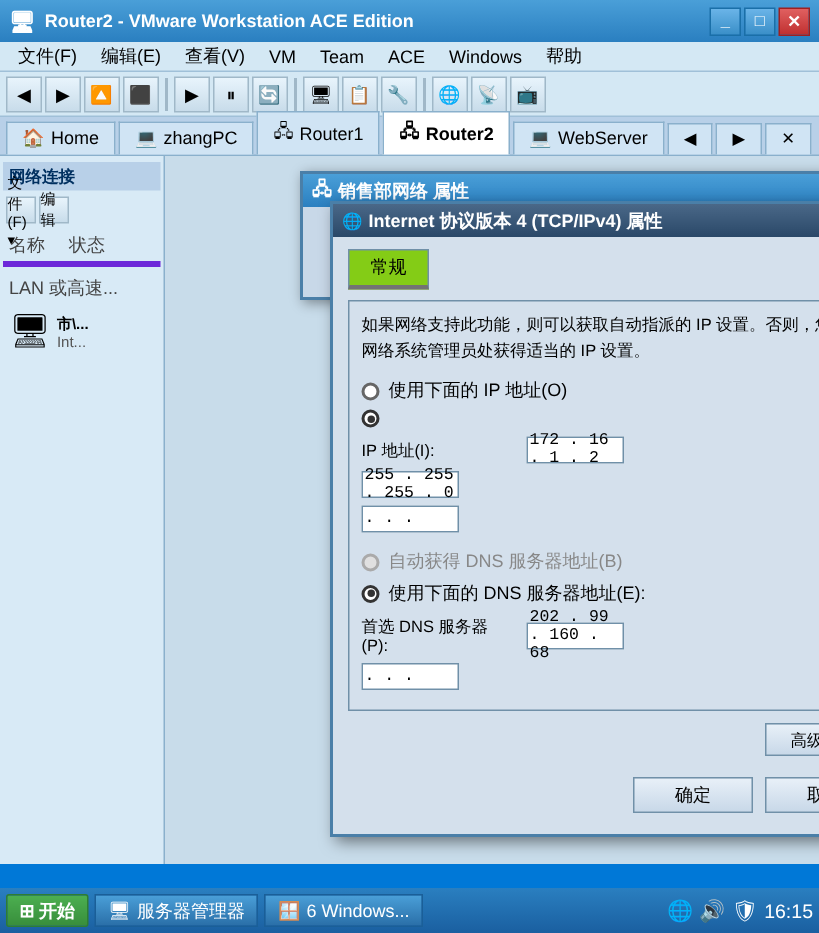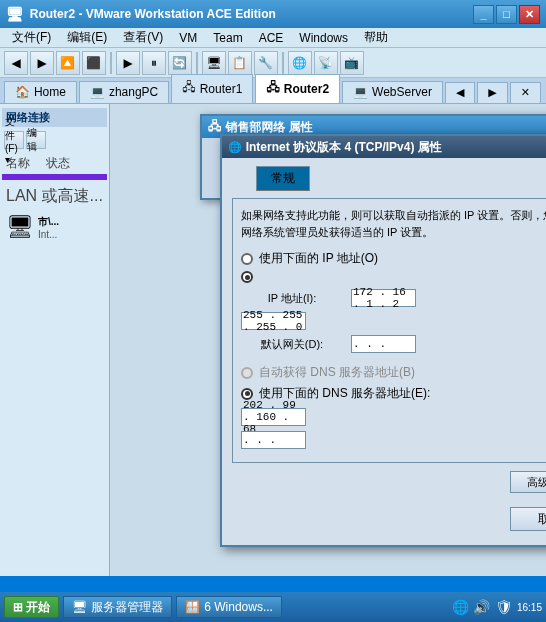--- a/index.html
+++ b/index.html
@@ -171,21 +171,21 @@
       font-size: 11px;
       cursor: pointer;
       height: 22px;
       display: flex; align-items: center;
     }
     .taskbar-tray {
       margin-left: auto;
       display: flex; align-items: center; gap: 4px;
     }
     .tray-icon { color: white; font-size: 14px; }
-    .tray-time { color: white; font-size: 10px; }
+    .tray-time { color: white; font-size: 13px; }
 
     
     .dialog-sales {
       position: absolute;
       top: 10px; left: 90px;
       width: 380px;
       background: #d4e0ec;
       border: 2px solid #4a7fa8;
       box-shadow: 2px 2px 8px rgba(0,0,0,0.4);
     }
@@ -222,25 +222,24 @@
     }
     .tcp-tab {
       padding: 3px 14px;
       background: #b8ccdc;
       border: 1px solid #7090a8;
       border-bottom: none;
       cursor: pointer;
       font-size: 12px;
     }
     .tcp-tab.active {
-      background: #0369a1;
-      border-bottom: 1px solid #737373;
+      background: #84cc16;
+      border-bottom: 3px solid #737373;
       margin-bottom: -1px;
       z-index: 1;
-      margin-left: 24px;
     }
     .tab-content-border {
       border: 1px solid #7090a8;
       padding: 8px;
       background: #d4e0ec;
       margin-bottom: 8px;
     }
     .info-text {
       font-size: 11px;
       color: #000;
@@ -271,21 +270,21 @@
       background: #333;
     }
     .form-row {
       display: flex;
       align-items: center;
       margin-bottom: 5px;
       font-size: 12px;
     }
     .form-label {
       width: 110px;
-      text-align: center;
+      text-align: left;
       padding-right: 8px;
       font-size: 11px;
       color: #000;
     }
     .ip-field {
       width: 65px;
       height: 18px;
       background: white;
       border: 1px solid #7090a8;
       display: flex; align-items: center;
@@ -399,25 +398,25 @@
 </div>
 
 <div class="main-area" style="height: 472px;">
 
   <div class="sidebar">
     <div class="sidebar-header">网络连接</div>
     <div class="sidebar-toolbar">
       <div class="sidebar-tb-btn">文件(F) ▾</div>
       <div class="sidebar-tb-btn">编辑</div>
     </div>
-    <div style="display:flex; font-size:10px; padding: 2px 4px; color:#444; border-bottom: 6px solid #6d28d9; margin-bottom: 4px;">
+    <div style="display:flex; font-size:10px; padding: 2px 4px; color:#444; border-bottom: 4px solid #6d28d9; margin-bottom: 4px;">
       <span style="width:40px;">名称</span>
       <span style="width:30px;">状态</span>
     </div>
-    <div style="font-size:16px; padding: 2px 4px; color:#444; margin-bottom: 2px;">LAN 或高速...</div>
+    <div style="font-size:12px; padding: 2px 4px; color:#444; margin-bottom: 2px;">LAN 或高速...</div>
     <div class="network-item">
       <span style="font-size:22px;">🖥</span>
       <div>
         <div style="font-size:10px; font-weight:bold;">市\...</div>
         <div style="font-size:10px; color:#555;">Int...</div>
       </div>
     </div>
   </div>
 
   <div class="content-area">
@@ -462,53 +461,54 @@
           </div>
 
           <div class="form-row">
             <span class="form-label">IP 地址(I):</span>
             <div class="ip-field">172 . 16 . 1 . 2</div>
           </div>
           <div class="form-row">
             <div class="ip-field">255 . 255 . 255 . 0</div>
           </div>
           <div class="form-row">
-            <span class="form-label">默认网关(D):</span>
             <div class="ip-field">. . .</div>
           </div>
 
           <div class="section-divider"></div>
 
           <div class="radio-group">
             <div class="disabled-radio">
               <div class="radio-input disabled"></div>
               <span>自动获得 DNS 服务器地址(B)</span>
             </div>
             <div class="radio-row">
               <div class="radio-input checked">
                 <div class="radio-dot"></div>
               </div>
               <span>使用下面的 DNS 服务器地址(E):</span>
             </div>
           </div>
 
           <div class="form-row">
+            <span class="form-label">首选 DNS 服务器(P):</span>
             <div class="ip-field">202 . 99 . 160 . 68</div>
           </div>
           <div class="form-row">
             <div class="ip-field">. . .</div>
           </div>
 
         </div>
 
         <div style="display:flex; justify-content:flex-end; margin-bottom:4px;">
           <div class="advanced-btn">高级(V)...</div>
         </div>
 
         <div class="dialog-buttons">
+          <div class="dialog-btn">确定</div>
           <div class="dialog-btn">取消</div>
         </div>
 
       </div>
     </div>
 
   </div>
 
 </div>
 

